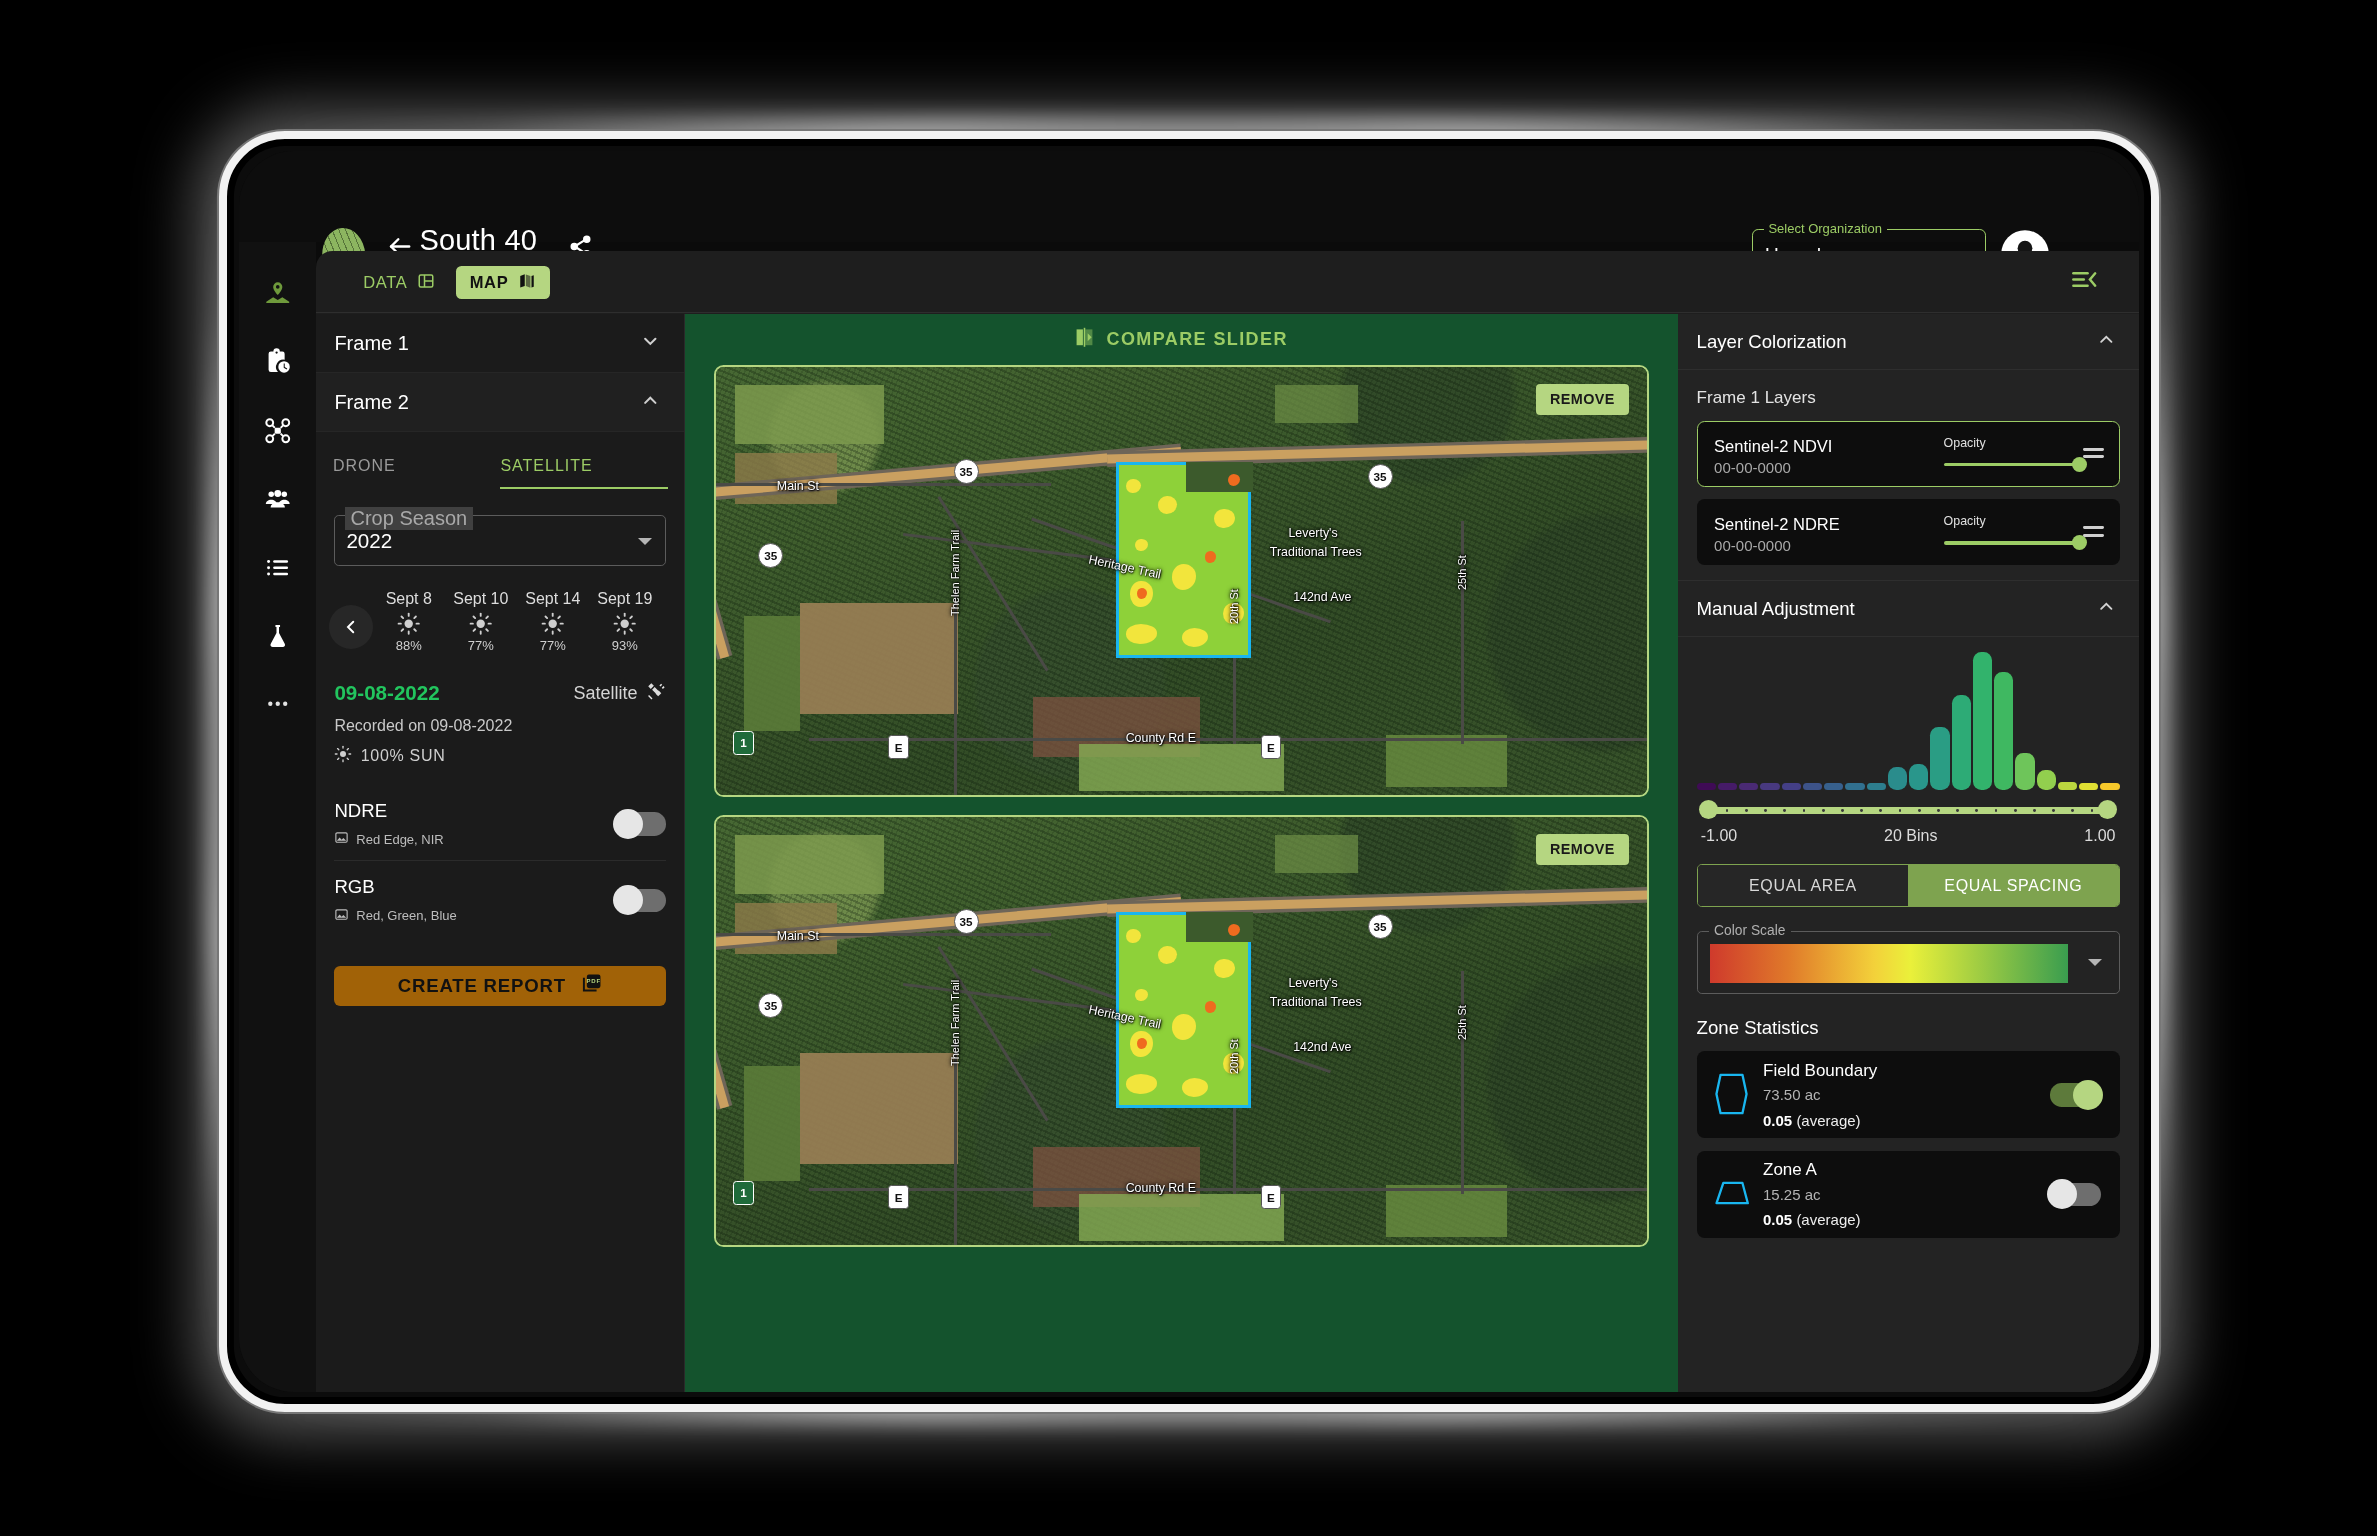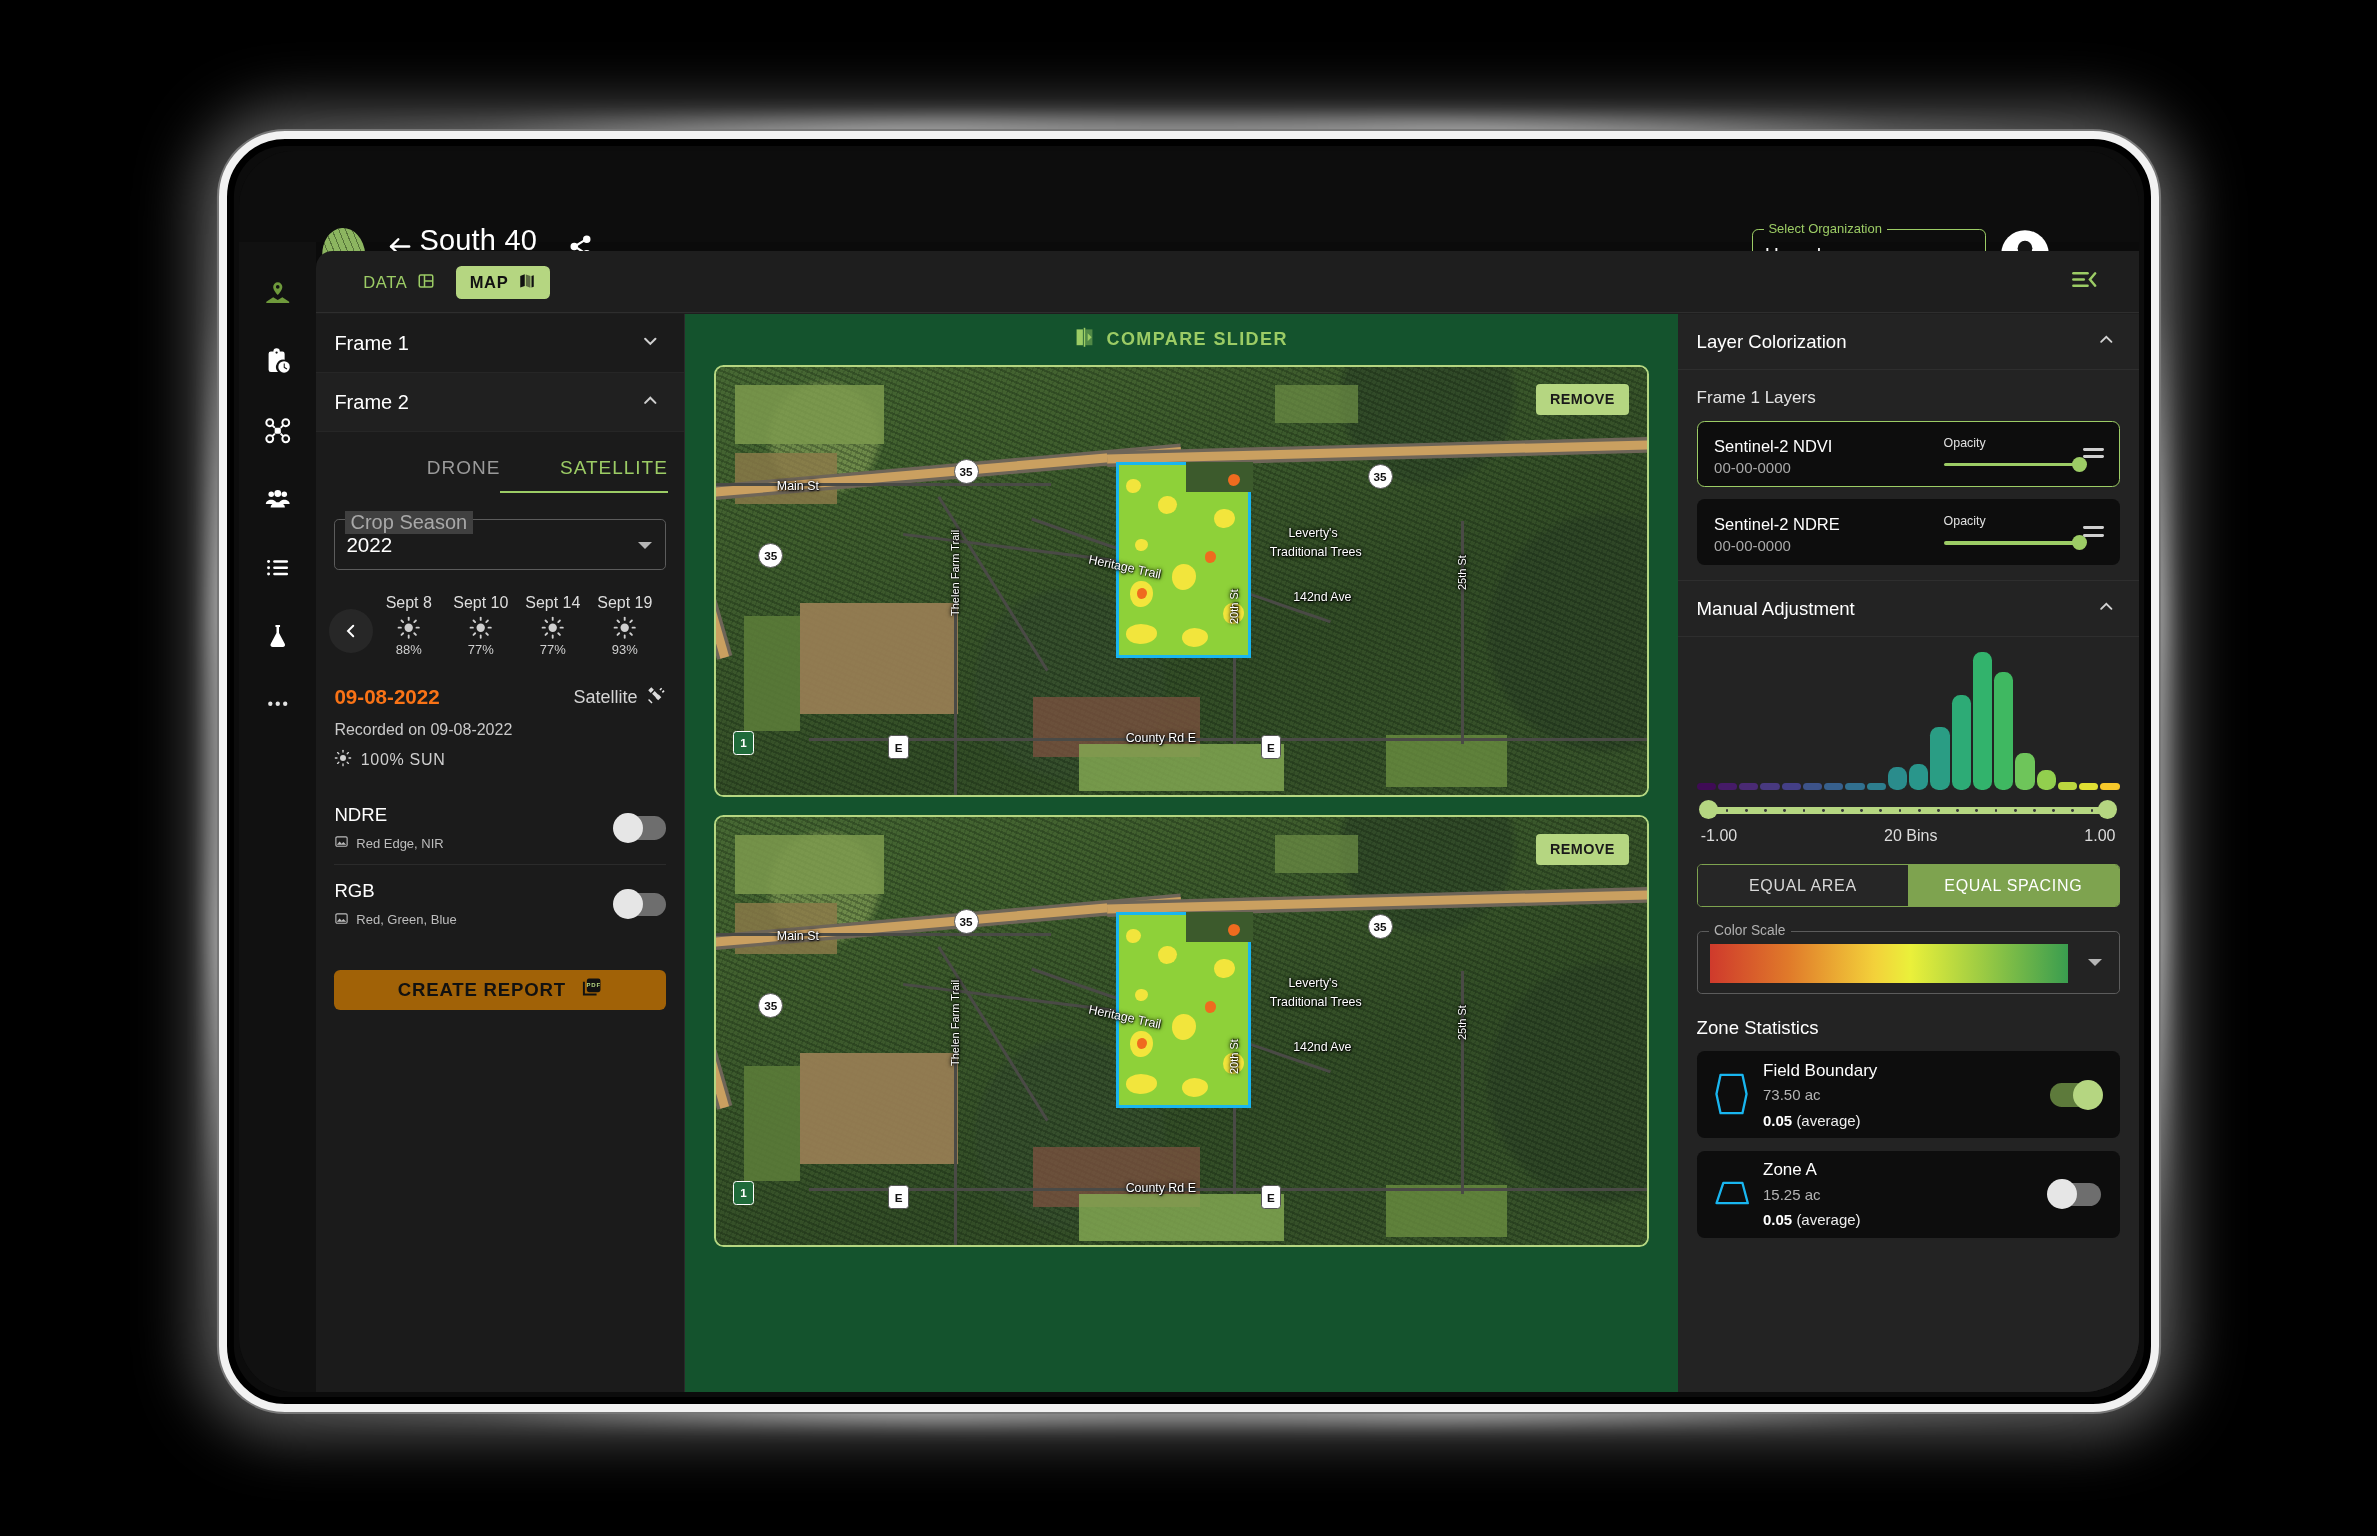--- a/index.html
+++ b/index.html
@@ -88,21 +88,21 @@
   
   .frame-head {
     height: 59px; display: flex; align-items: center; justify-content: space-between;
     padding: 0 23.4px 0 18px; color: #fff; font-size: 20px; cursor: pointer;
     border-bottom: 0.7px solid #262626;
   }
   .frame-head.f2 { background: #202020; }
   .chev { color: #cfcfcf; font-size: 18px; }
 
   #tabs { display: flex; margin: 9.6px 16.5px 0; }
-  .tab { flex: 1; text-align: right; padding: 15px 0 12.4px; font-size: 19px; letter-spacing: 1px; cursor: pointer; }
+  .tab { flex: 1; text-align: left; padding: 15px 0 12.4px; font-size: 16px; letter-spacing: 1px; cursor: pointer; }
   .tab.off { color: #9a9a9a; }
   .tab.on { color: #9ccc65; border-bottom: 2.8px solid #9ccc65; }
 
   #cropbox { position: relative; margin: 26px 18px 0; height: 51px; border: 0.7px solid #5c5c5c; border-radius: 4.8px; }
   #croplabel { position: absolute; left: 9.6px; top: -9px; background: #404040; padding: 0 5.5px; color: #a8a8a8; font-size: 20px; }
   #cropvalue { position: absolute; left: 11px; top: 13px; color: #fff; font-size: 20.6px; }
   #cropcaret { position: absolute; right: 13.8px; top: 22px; width: 0; height: 0;
     border-left: 7.6px solid transparent; border-right: 7.6px solid transparent; border-top: 7.6px solid #b5b5b5; }
 
   #datestrip { display: flex; align-items: flex-start; margin: 23.4px 0 0 12.4px; }
@@ -110,21 +110,21 @@
     width: 44px; height: 44px; border-radius: 50%; background: #272727; flex: 0 0 44px;
     display: flex; align-items: center; justify-content: center; color: #fff; font-size: 20.6px; cursor: pointer; margin-top: 15px;
   }
   .dateitem { width: 72px; text-align: center; cursor: pointer; }
   .dateitem .d { color: #ddd; font-size: 16px; }
   .dateitem .p { color: #cfcfcf; font-size: 13px; margin-top: 2.8px; }
   .sunicon { margin: 4.1px auto 1.4px; display: block; }
 
   #capture { margin: 27.5px 18px 0; }
   #cap-row1 { display: flex; align-items: center; justify-content: space-between; }
-  #cap-date { color: #f97316; font-size: 20.6px; font-weight: 700; }
+  #cap-date { color: #22c55e; font-size: 20.6px; font-weight: 700; }
   #cap-src { color: #d4d4d4; font-size: 18px; display: flex; align-items: center; gap: 8.3px; }
   #cap-rec { color: #c9c9c9; font-size: 16px; margin-top: 11px; }
   #cap-sun { color: #cfcfcf; font-size: 16px; margin-top: 9.6px; display: flex; align-items: center; gap: 8.3px; letter-spacing: 0.7px; }
 
   .idx-row {
     margin: 0 18px; padding: 15px 0 12.4px; border-top: 0.7px solid #2b2b2b;
     display: flex; align-items: center; justify-content: space-between;
   }
   .idx-row:first-of-type { border-top: none; }
   .idx-name { color: #fff; font-size: 18.6px; }

